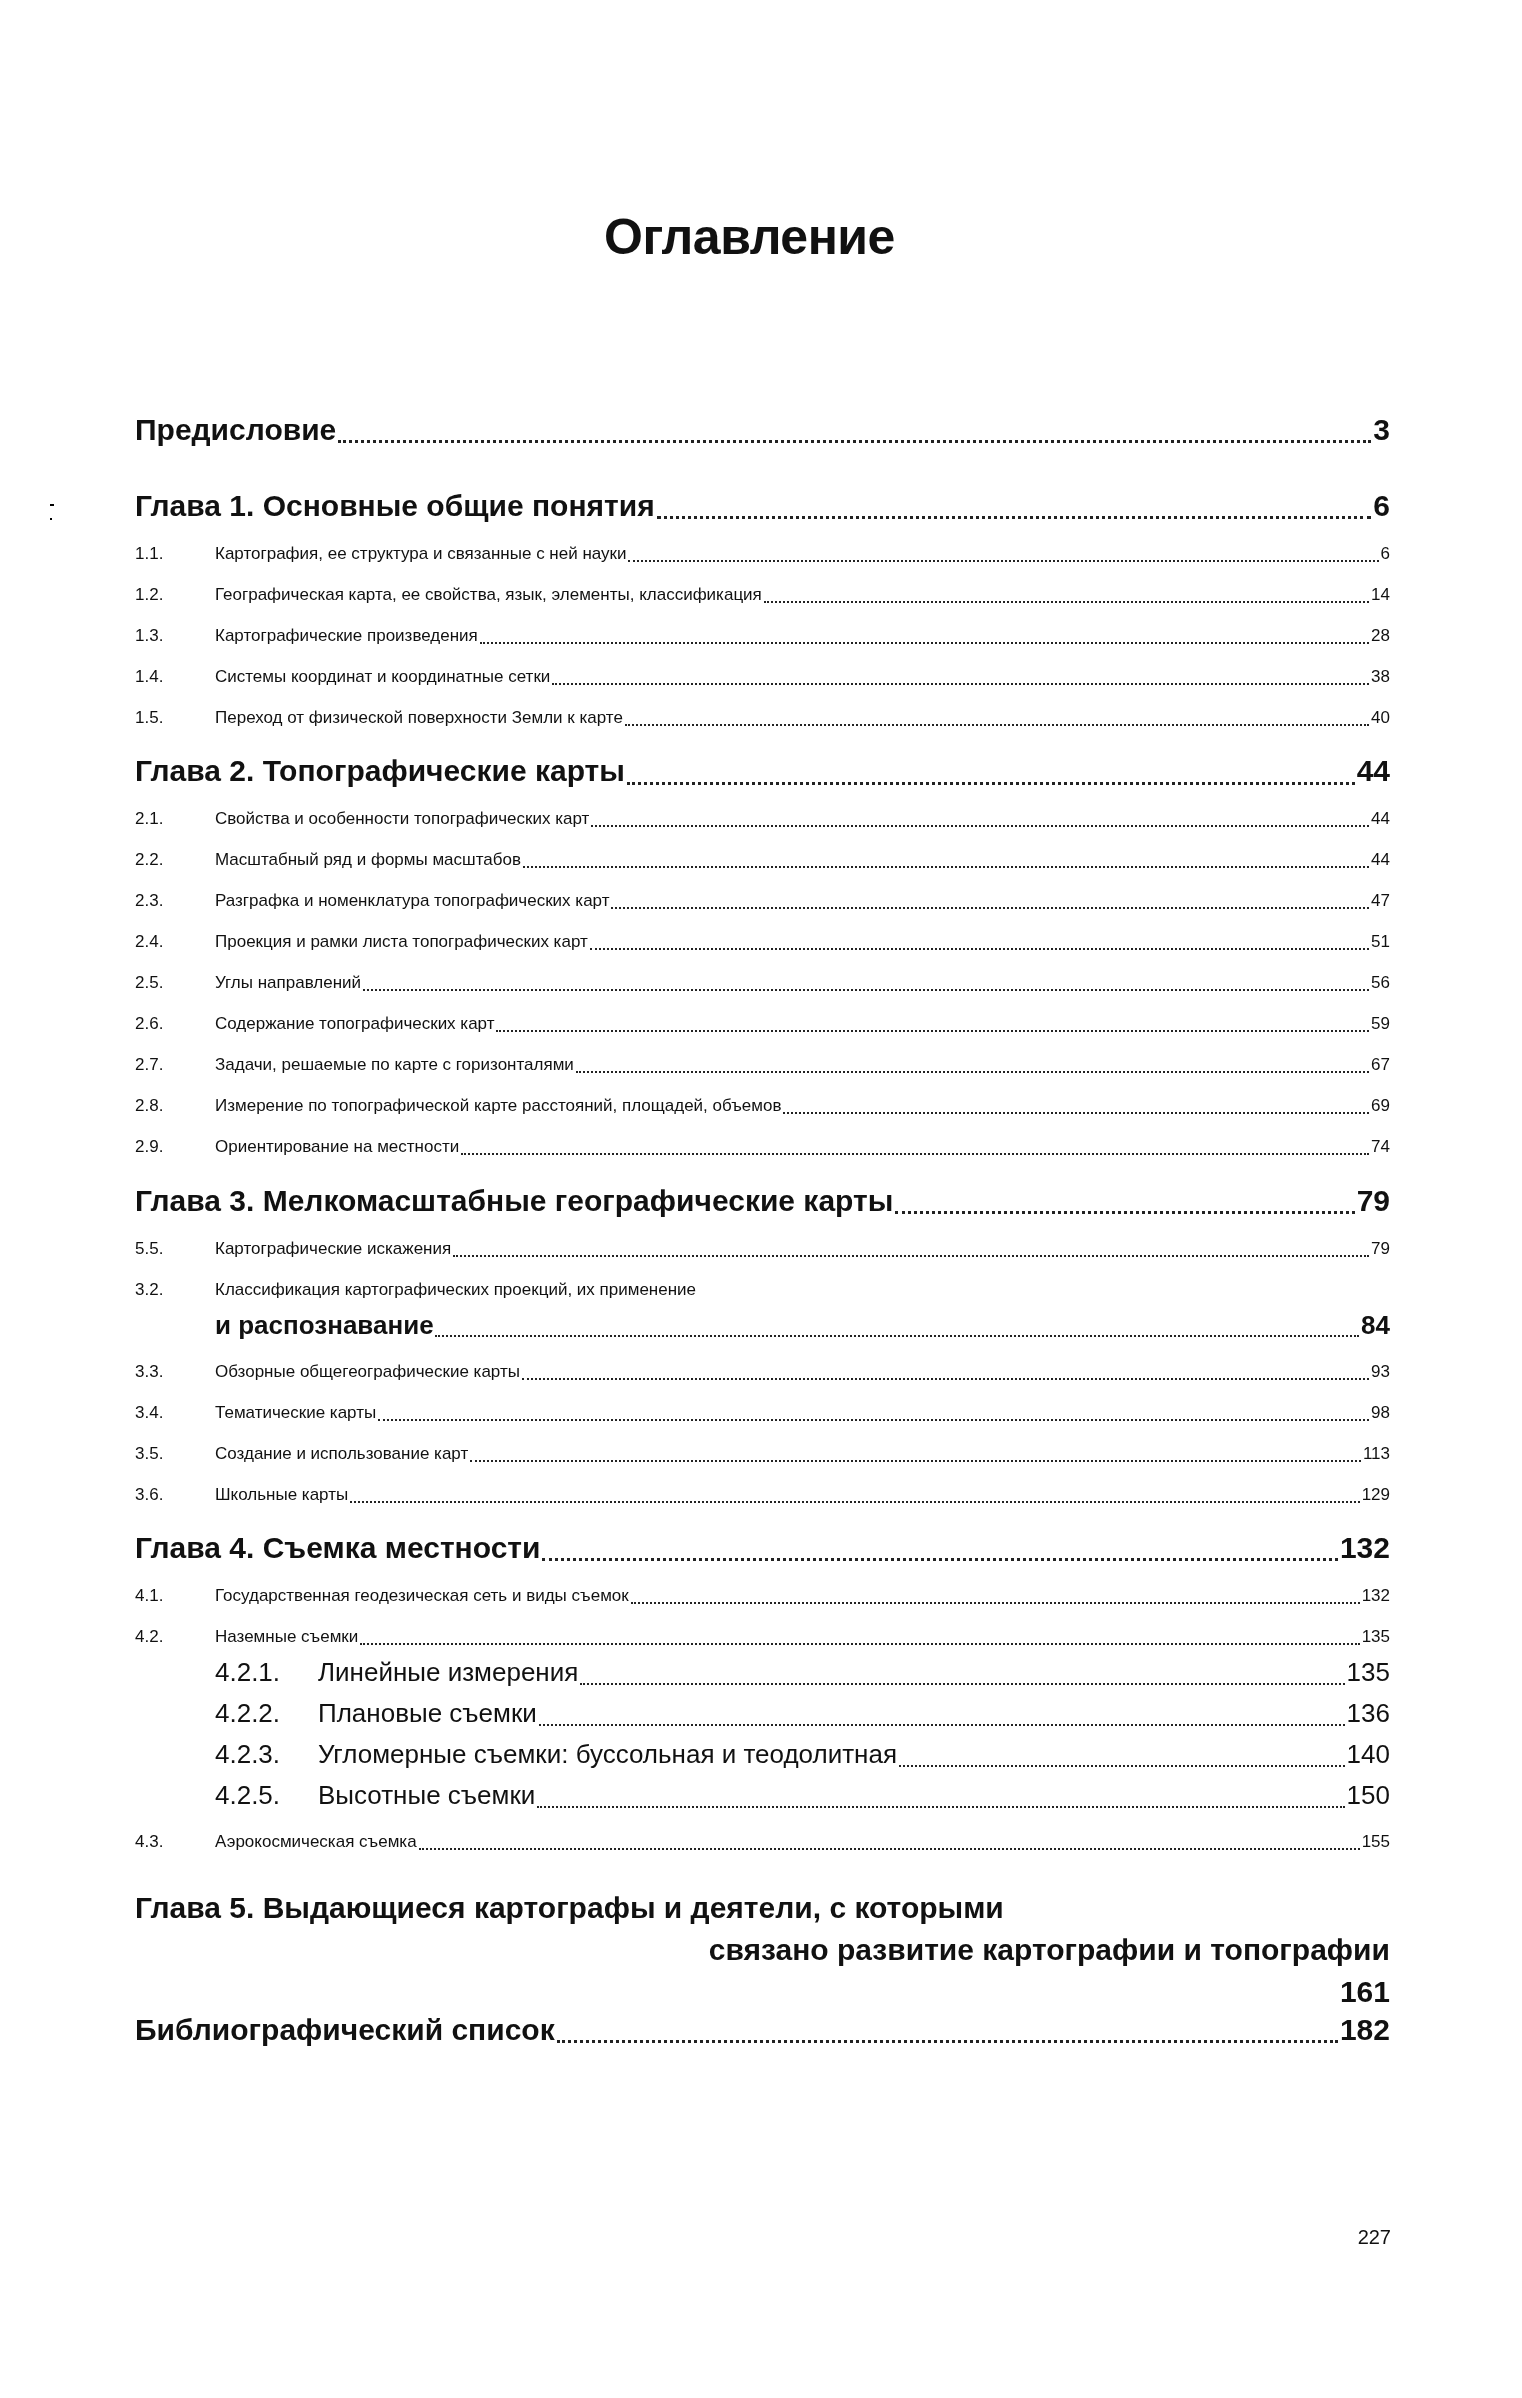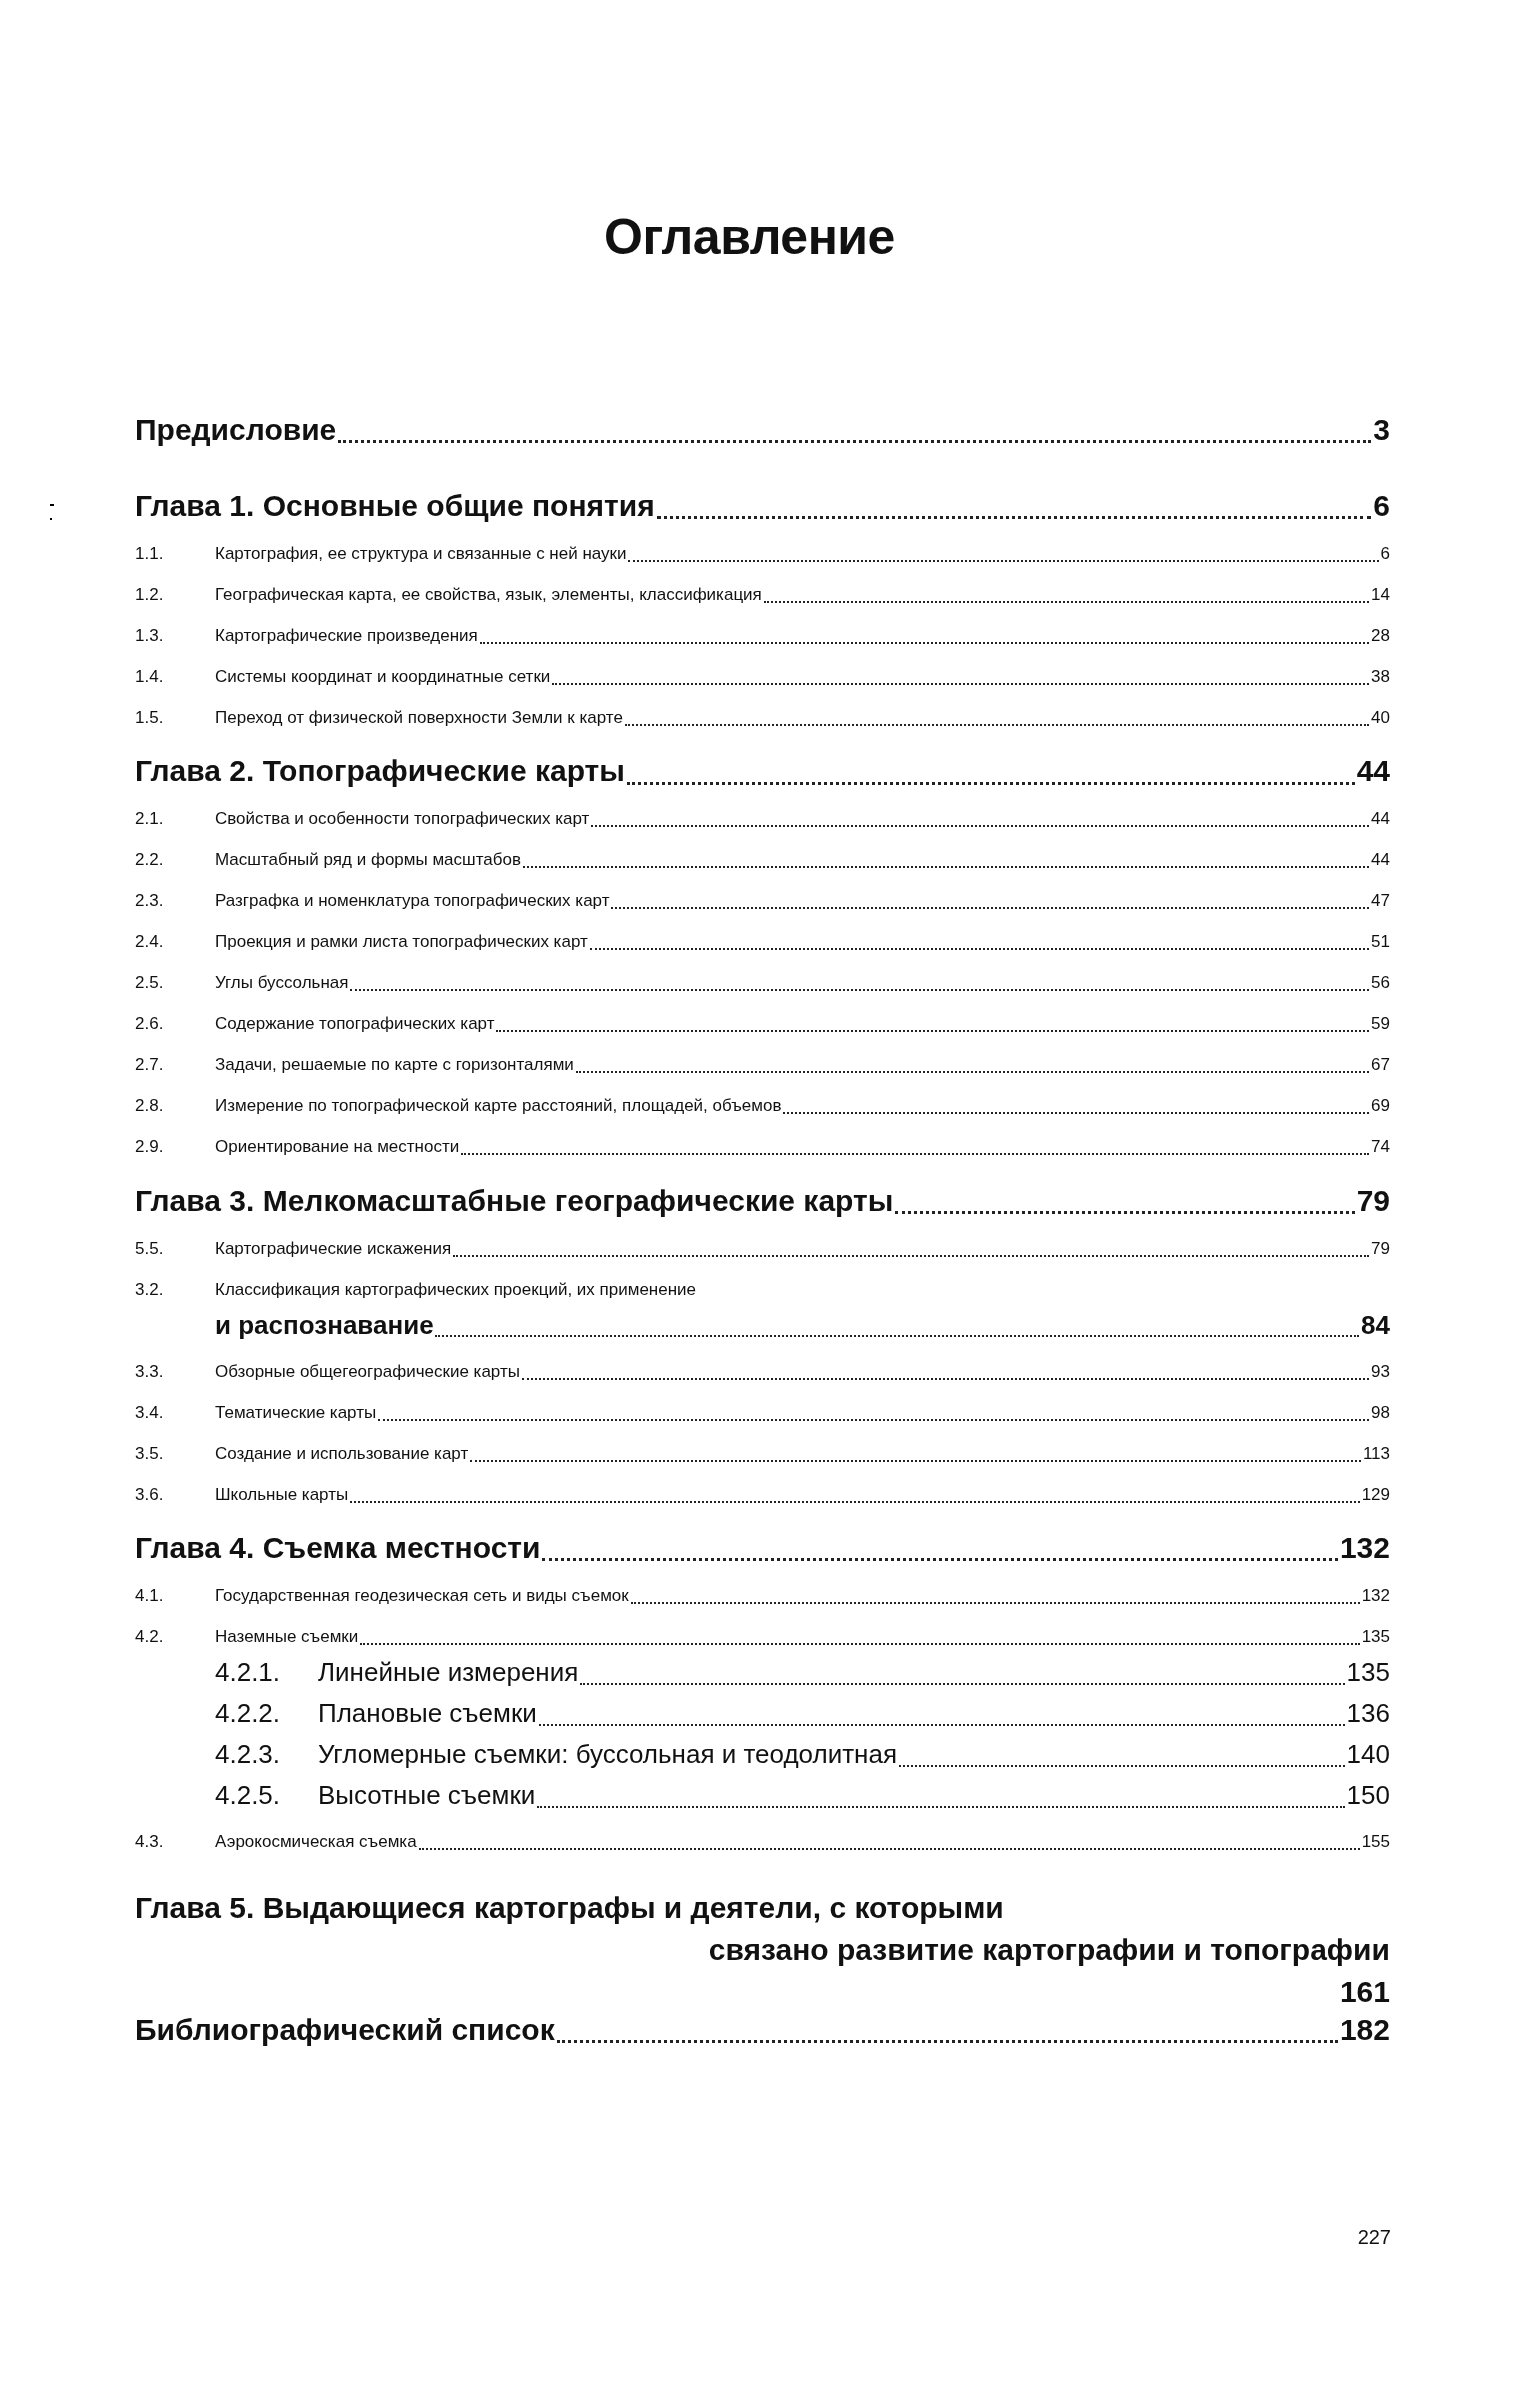--- a/index.html
+++ b/index.html
@@ -98,21 +98,21 @@
       <span class="txt"><span class="lbl">2.3.</span><span>Разграфка и номенклатура топографических карт</span></span>
       <span class="dots"></span>
       <span class="num">47</span>
     </div>
   <div class="row sec">
       <span class="txt"><span class="lbl">2.4.</span><span>Проекция и рамки листа топографических карт</span></span>
       <span class="dots"></span>
       <span class="num">51</span>
     </div>
   <div class="row sec">
-      <span class="txt"><span class="lbl">2.5.</span><span>Углы буссольная</span></span>
+      <span class="txt"><span class="lbl">2.5.</span><span>Углы направлений</span></span>
       <span class="dots"></span>
       <span class="num">56</span>
     </div>
   <div class="row sec">
       <span class="txt"><span class="lbl">2.6.</span><span>Содержание топографических карт</span></span>
       <span class="dots"></span>
       <span class="num">59</span>
     </div>
   <div class="row sec">
       <span class="txt"><span class="lbl">2.7.</span><span>Задачи, решаемые по карте с горизонталями</span></span>

